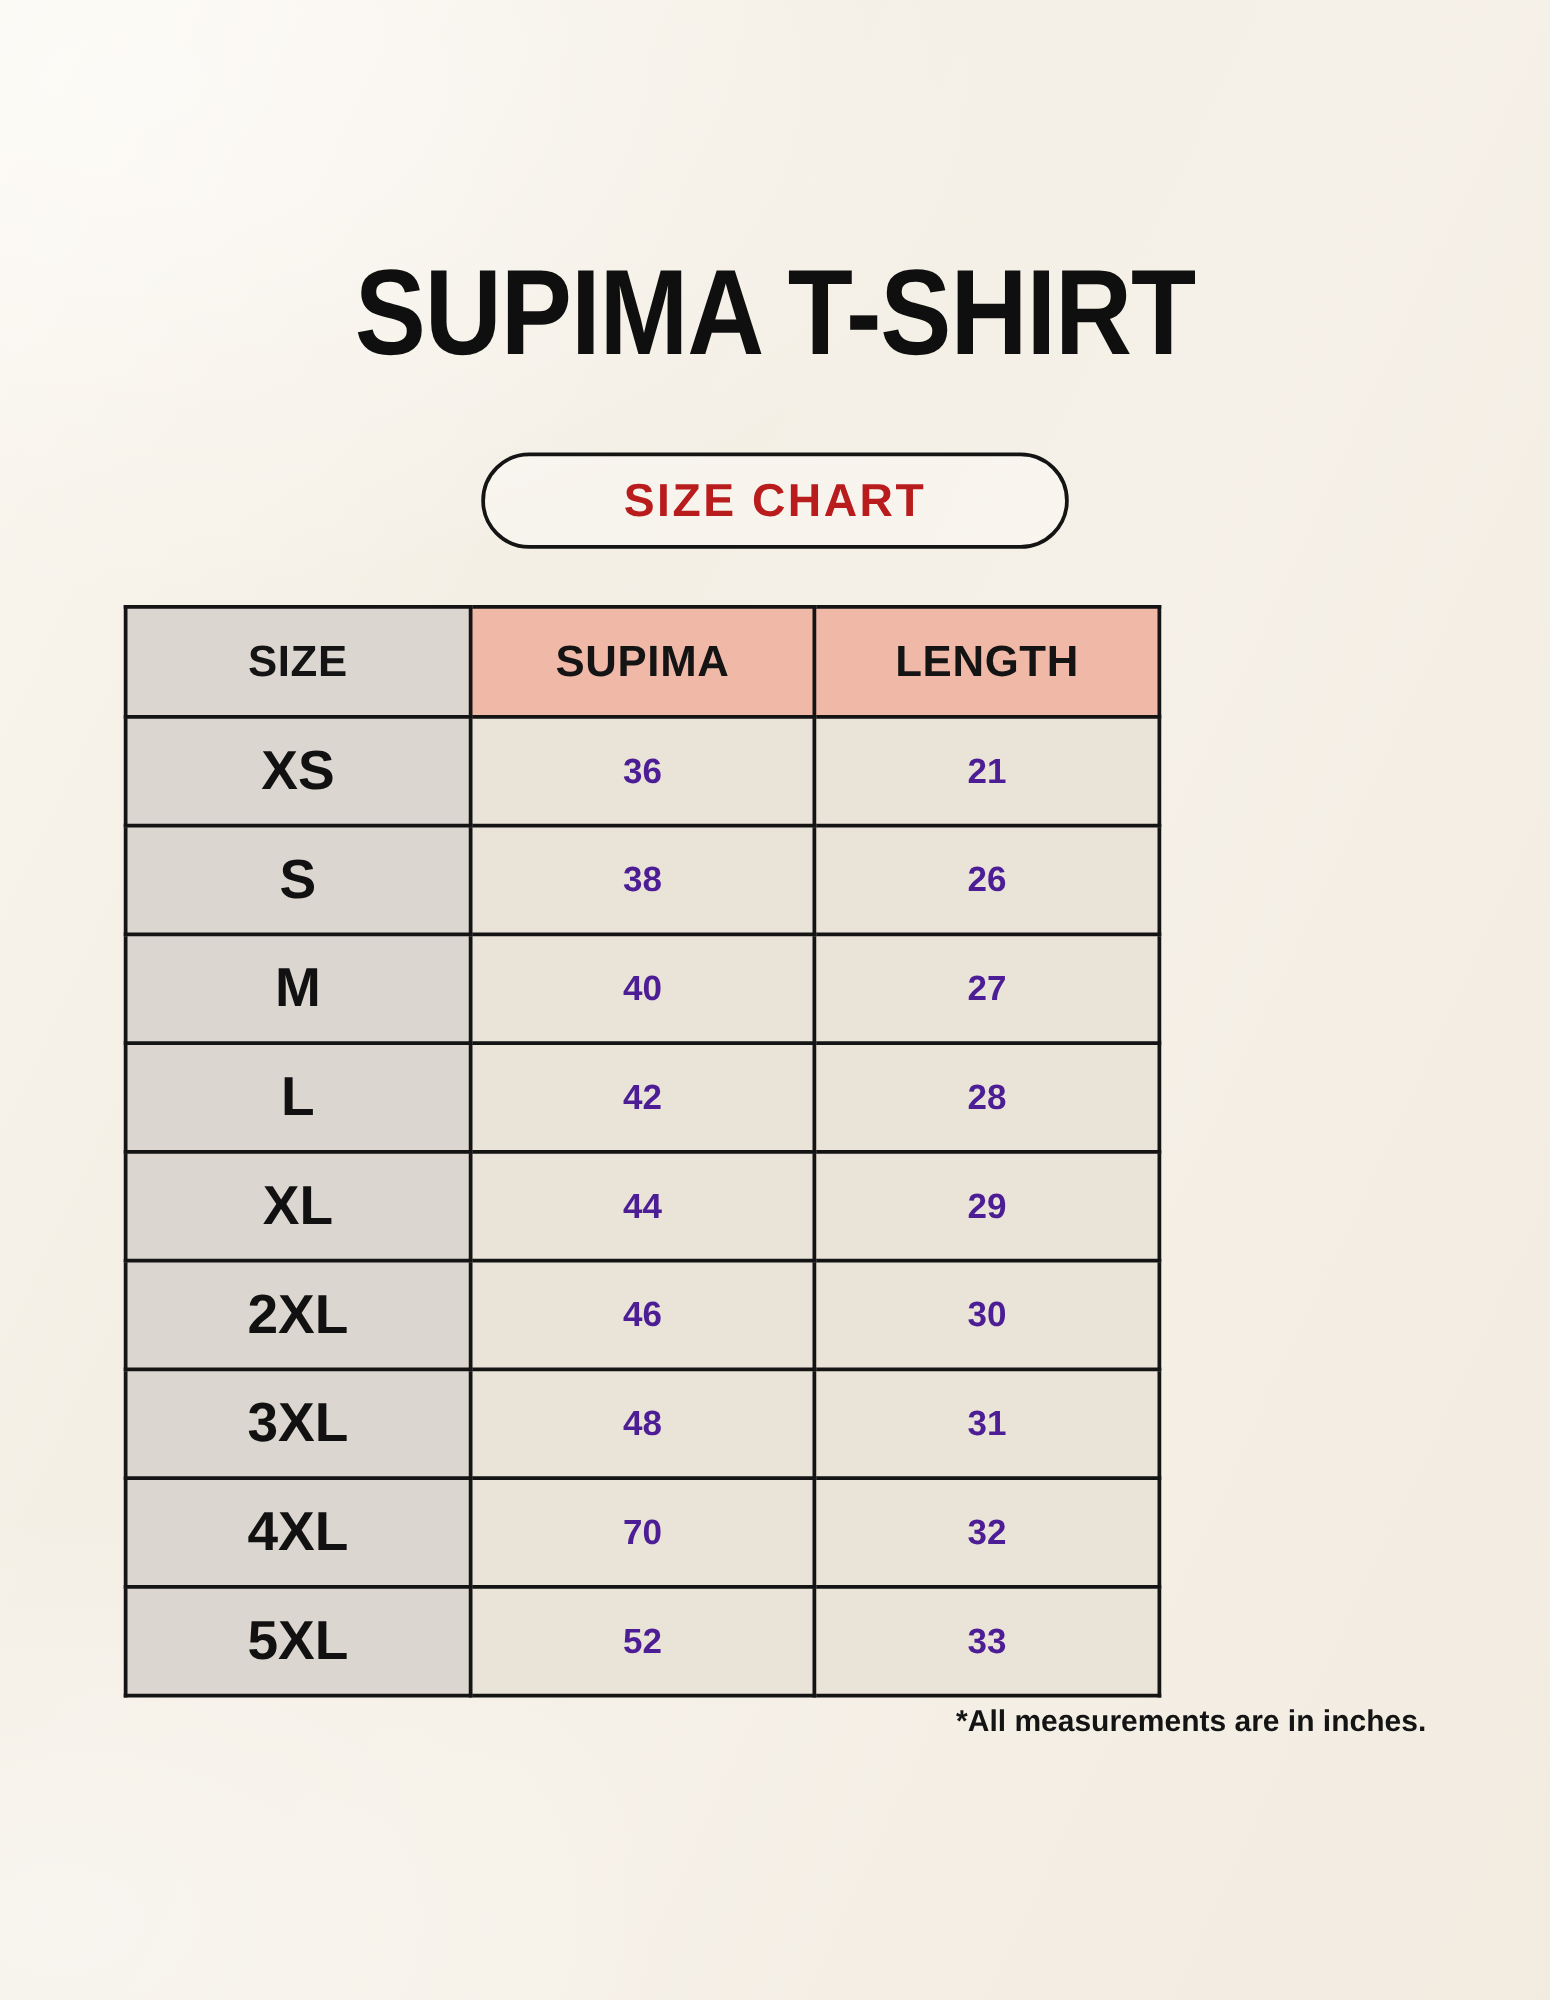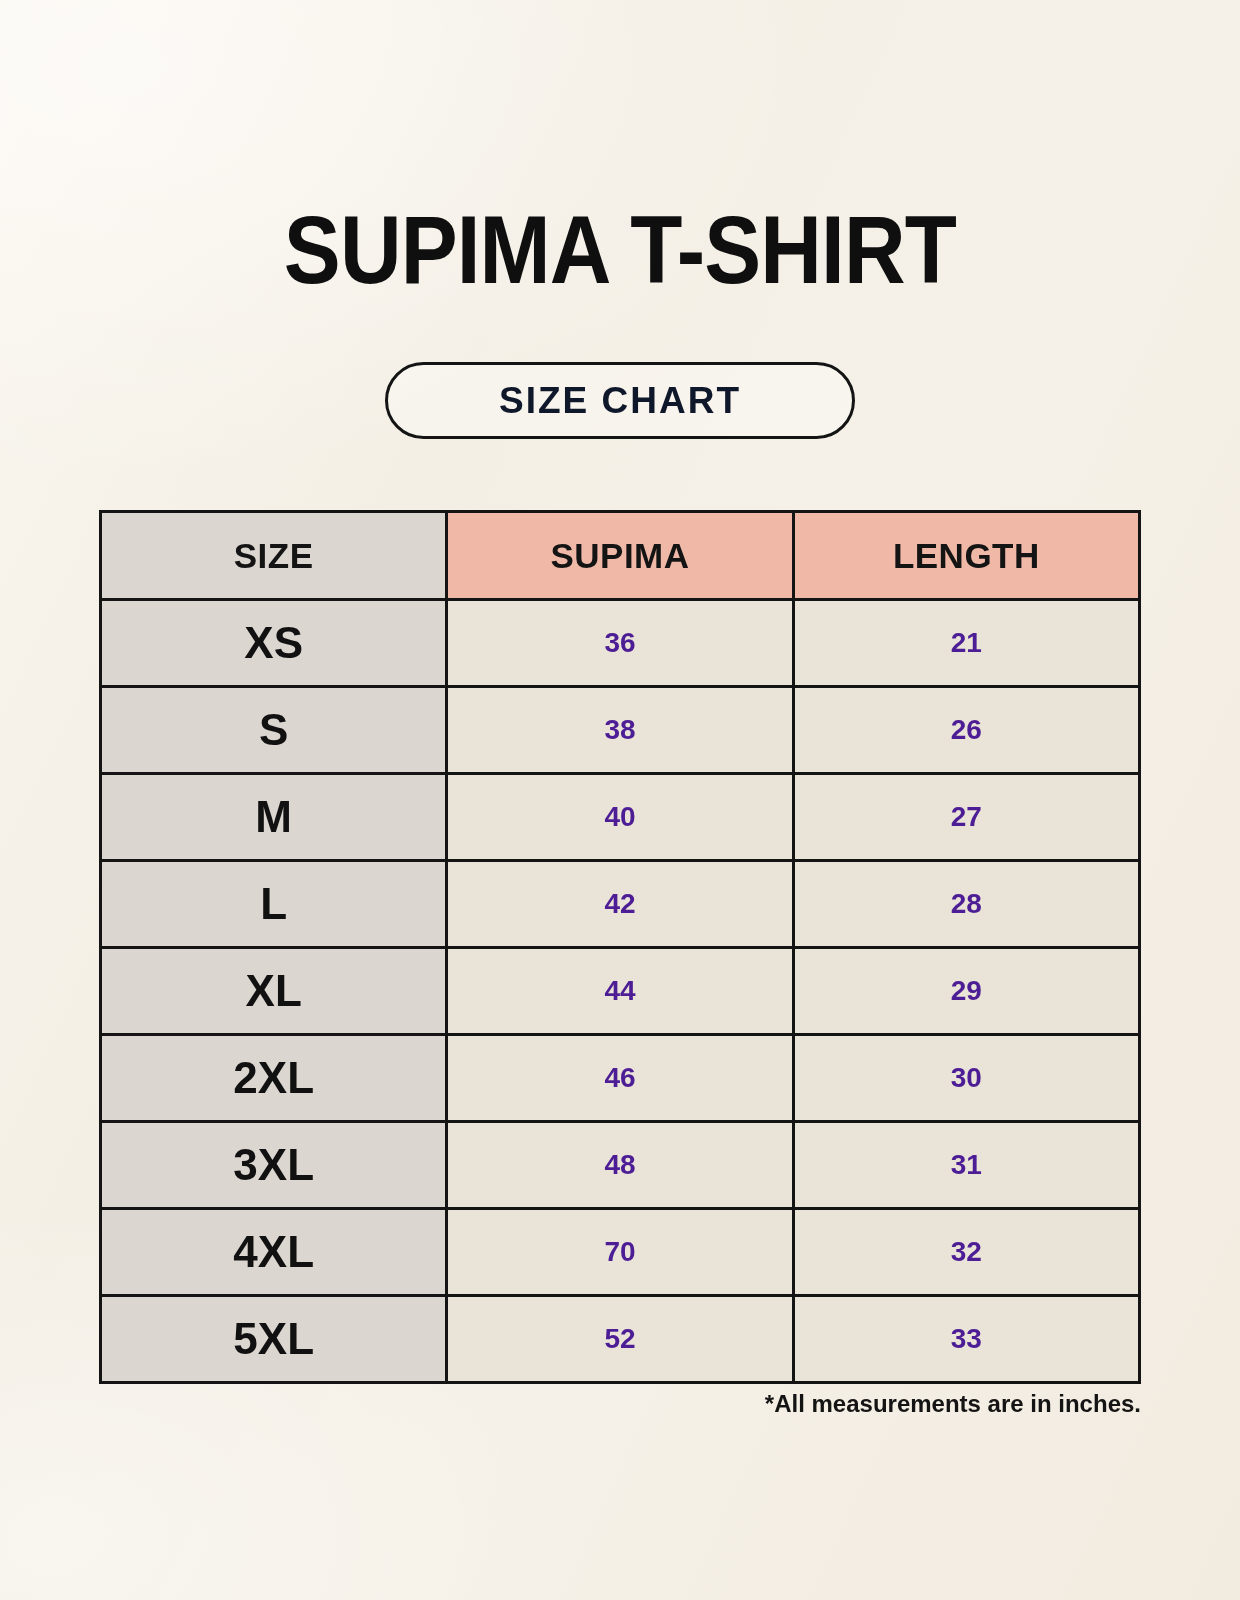--- a/index.html
+++ b/index.html
@@ -57,31 +57,30 @@
     background: rgba(255,255,255,0.30);
     display: flex;
     align-items: center;
     justify-content: center;
     cursor: pointer;
   }
   .pill-button span {
     font-size: 37px;
     font-weight: 700;
     letter-spacing: 2px;
-    color: #0f172a;
+    color: #b91c1c;
   }
   .table-wrap {
     margin-top: 45px;
     width: 1042px;
   }
   table {
-    width: 1042px;
+    width: 830px;
     border-collapse: collapse;
     table-layout: fixed;
-    margin-top: 26px;
   }
   th, td {
     border: 3px solid var(--border);
     text-align: center;
     vertical-align: middle;
   }
   th { height: 88px; background: var(--header-accent); font-size: 35px; font-weight: 700; letter-spacing: 0.5px; }
   th.size-col { background: var(--size-column); }
   td { height: 87px; background: var(--cell); font-size: 28px; font-weight: 700; color: #4c1d95; }
   td.size-col { background: var(--size-column); font-weight: 700; font-size: 44px; color: #111; }

